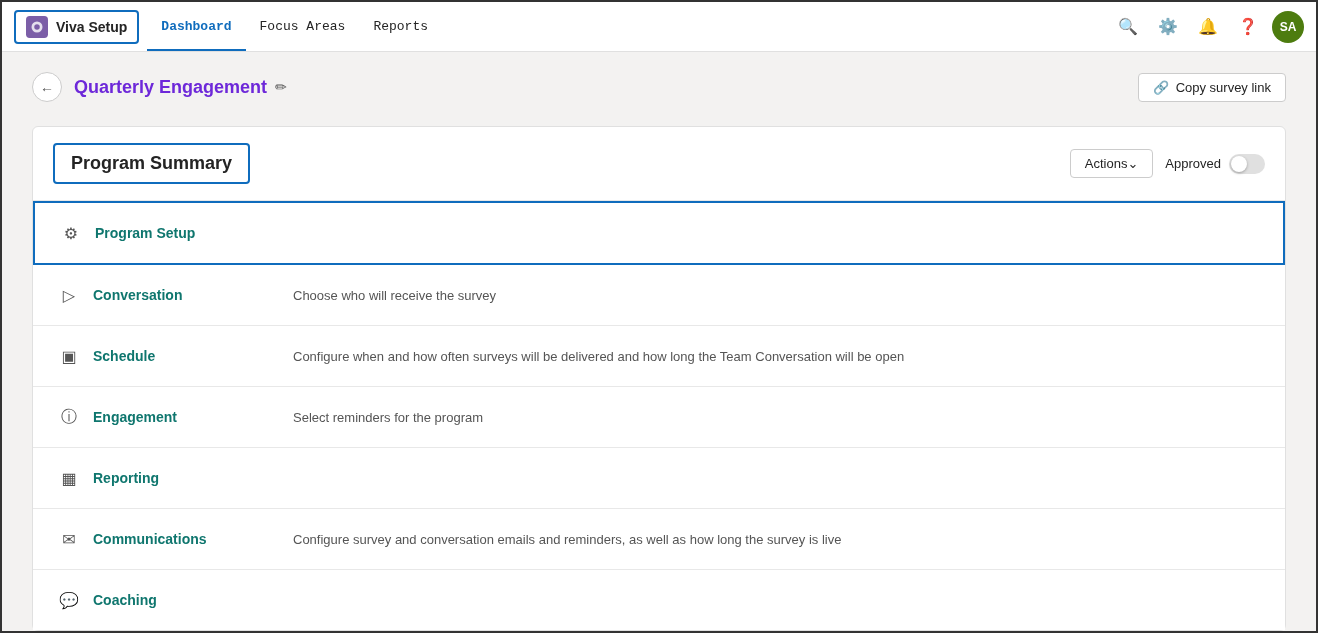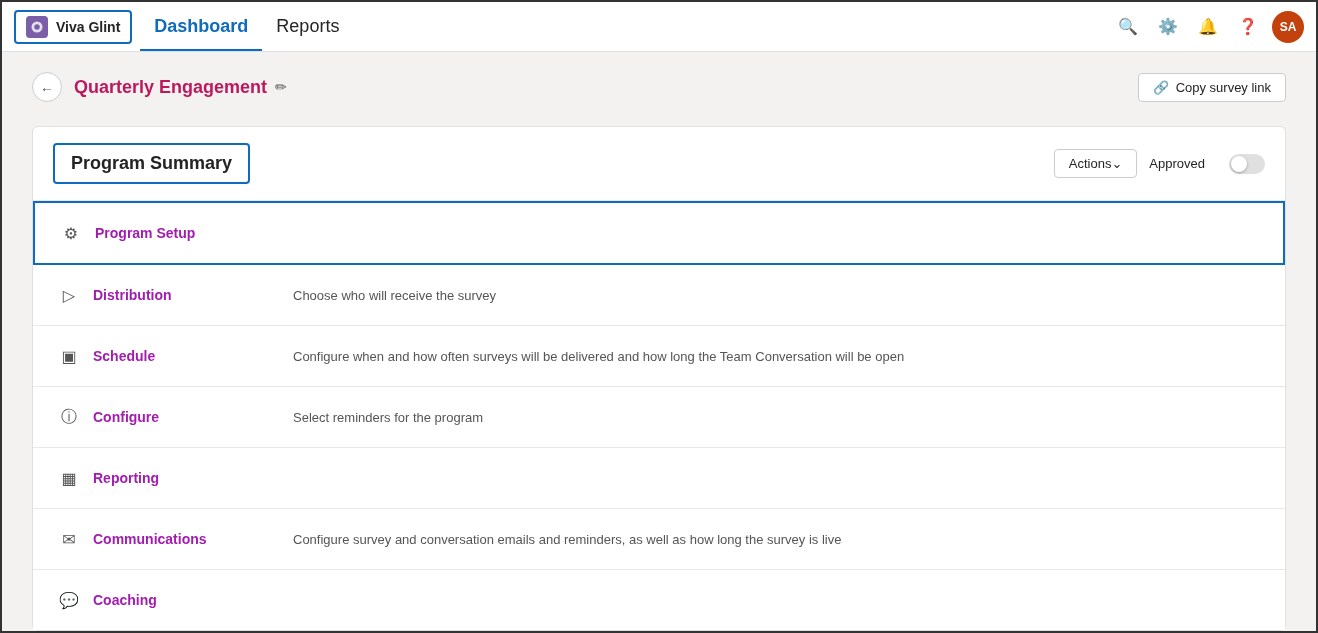--- a/index.html
+++ b/index.html
@@ -44,25 +44,26 @@
     .nav-links {
       display: flex;
       align-items: center;
       height: 100%;
     }
     .nav-link {
       padding: 16px 14px;
       height: 100%;
       display: flex;
       align-items: center;
-      font-size: 18px;
+      font-size: 13px;
       color: #242424;
       cursor: pointer;
       position: relative;
       text-decoration: none;
+      font-family: Liberation Mono, monospace;
     }
     .nav-link.active {
       color: #0f6cbd;
       font-weight: 600;
     }
     .nav-link.active::after {
       content: '';
       position: absolute;
       bottom: 0;
       left: 0;
@@ -87,21 +88,21 @@
       font-size: 16px;
       color: #555;
     }
     .nav-icon.active-icon {
       color: #0f6cbd;
     }
     .avatar {
       width: 32px;
       height: 32px;
       border-radius: 50%;
-      background: #c2410c;
+      background: #4d7c0f;
       color: #fff;
       display: flex;
       align-items: center;
       justify-content: center;
       font-size: 12px;
       font-weight: 600;
       cursor: pointer;
     }
 
     
@@ -128,21 +129,21 @@
       align-items: center;
       justify-content: center;
       cursor: pointer;
       margin-right: 12px;
       font-size: 14px;
       color: #555;
     }
     .page-title {
       font-size: 18px;
       font-weight: 600;
-      color: #be185d;
+      color: #6d28d9;
     }
     .edit-icon {
       margin-left: 8px;
       font-size: 14px;
       color: #555;
       cursor: pointer;
     }
     .header-actions {
       margin-left: auto;
     }
@@ -195,21 +196,21 @@
       background: #fff;
       font-size: 13px;
       color: #242424;
       cursor: pointer;
     }
     .approved-label {
       font-size: 13px;
       color: #242424;
       display: flex;
       align-items: center;
-      gap: 24px;
+      gap: 8px;
     }
     .toggle {
       width: 36px;
       height: 20px;
       background: #e0e0e0;
       border-radius: 10px;
       position: relative;
       cursor: pointer;
     }
     .toggle-knob {
@@ -246,44 +247,45 @@
       align-items: center;
       justify-content: center;
       color: #555;
       font-size: 16px;
       margin-right: 12px;
       flex-shrink: 0;
     }
     .menu-name {
       font-size: 14px;
       font-weight: 600;
-      color: #a21caf;
+      color: #0f766e;
       min-width: 160px;
     }
     .menu-desc {
       font-size: 13px;
       color: #555;
       margin-left: 40px;
     }
   </style>
 </head>
 <body>
 
 <nav class="topnav">
   <div class="brand">
     <svg class="brand-logo" viewBox="0 0 24 24" fill="none" xmlns="http://www.w3.org/2000/svg">
       <rect width="24" height="24" rx="4" fill="#7B5EA7"></rect>
       <circle cx="12" cy="12" r="6" fill="white" opacity="0.8"></circle>
       <circle cx="12" cy="12" r="3" fill="#7B5EA7"></circle>
     </svg>
-    <span class="brand-name">Viva Glint</span>
+    <span class="brand-name">Viva Setup</span>
   </div>
 
   <div class="nav-links">
     <a class="nav-link active">Dashboard</a>
+    <a class="nav-link">Focus Areas</a>
     <a class="nav-link">Reports</a>
   </div>
 
   <div class="nav-right">
     <div class="nav-icon">🔍</div>
     <div class="nav-icon active-icon">⚙️</div>
     <div class="nav-icon">🔔</div>
     <div class="nav-icon">❓</div>
     <div class="avatar">SA</div>
   </div>
@@ -323,33 +325,33 @@
 
     <ul class="menu-list">
 
       <li class="menu-item active-item">
         <div class="menu-icon">⚙</div>
         <span class="menu-name">Program Setup</span>
       </li>
 
       <li class="menu-item">
         <div class="menu-icon">▷</div>
-        <span class="menu-name">Distribution</span>
+        <span class="menu-name">Conversation</span>
         <span class="menu-desc">Choose who will receive the survey</span>
       </li>
 
       <li class="menu-item">
         <div class="menu-icon">▣</div>
         <span class="menu-name">Schedule</span>
         <span class="menu-desc">Configure when and how often surveys will be delivered and how long the Team Conversation will be open</span>
       </li>
 
       <li class="menu-item">
         <div class="menu-icon">ⓘ</div>
-        <span class="menu-name">Configure</span>
+        <span class="menu-name">Engagement</span>
         <span class="menu-desc">Select reminders for the program</span>
       </li>
 
       <li class="menu-item">
         <div class="menu-icon">▦</div>
         <span class="menu-name">Reporting</span>
       </li>
 
       <li class="menu-item">
         <div class="menu-icon">✉</div>

